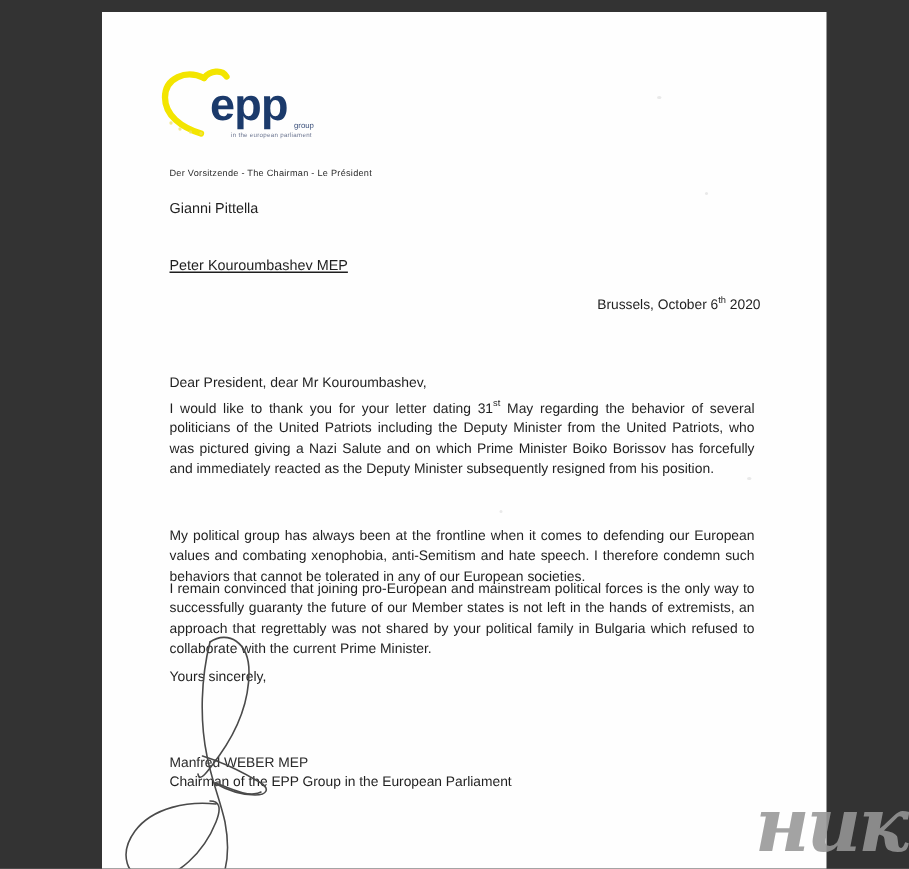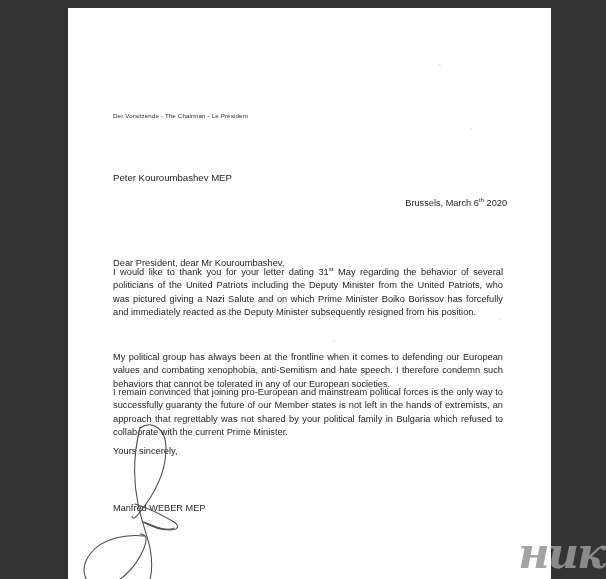--- a/index.html
+++ b/index.html
@@ -65,39 +65,40 @@
     line-height: 13.2px;
     color: #1f1f1f;
   }
 
   #recipient-block2 {
     left: 45px;
     top: 163px;
     font-size: 9.6px;
     line-height: 13.2px;
     color: #1f1f1f;
+    text-decoration: underline;
   }
 
   #dateline {
     left: 0;
     right: 44px;
     top: 190px;
     text-align: right;
     font-size: 9.2px;
     color: #1f1f1f;
   }
   #dateline sup {
     font-size: 6.2px;
     vertical-align: super;
     line-height: 0;
   }
 
   #salutation {
     left: 45px;
-    top: 250px;
+    top: 242px;
     font-size: 9.3px;
     color: #1f1f1f;
   }
 
   .para {
     left: 45px;
     width: 390px;
     font-size: 9.25px;
     line-height: 13.4px;
     text-align: justify;
@@ -149,61 +150,83 @@
   }
 
   
   #watermark {
     position: absolute;
     right: 2px;
     bottom: 4px;
     font-family: "DejaVu Serif", serif;
     font-weight: bold;
     font-style: italic;
-    font-size: 43px;
+    font-size: 50px;
     letter-spacing: -2px;
     color: rgba(150,150,150,0.88);
     line-height: 1;
     white-space: nowrap;
     user-select: none;
   }
 </style>
 </head>
 <body>
 
 <div id="backdrop"></div>
 
 <div id="page">
 
+  <div id="logo">
+    <svg width="130" height="50" viewBox="0 0 130 50" xmlns="http://www.w3.org/2000/svg">
+
+      <g>
+        <path d="M30 8 C18 2, 4 8, 4 21 C4 33, 15 41, 28 45" fill="none" stroke="#f3e500" stroke-width="4.2" stroke-linecap="round"></path>
+        <path d="M30 8 C34 3, 42 2, 45 7" fill="none" stroke="#f3e500" stroke-width="4.2" stroke-linecap="round"></path>
+
+        <circle cx="8" cy="38" r="1.1" fill="#efe26a" opacity="0.75"></circle>
+        <circle cx="14" cy="42" r="1.1" fill="#efe26a" opacity="0.75"></circle>
+        <circle cx="21" cy="44" r="1.1" fill="#efe26a" opacity="0.65"></circle>
+        <circle cx="28" cy="45" r="1.1" fill="#efe26a" opacity="0.6"></circle>
+      </g>
+
+      <text x="34" y="36" font-family="'Liberation Sans', sans-serif" font-size="30" font-weight="bold" fill="#1b3a6b" letter-spacing="-0.5">epp</text>
+
+      <text x="90" y="41" font-family="'Liberation Sans', sans-serif" font-size="5.2" fill="#3a4f7a">group</text>
+
+      <text x="48" y="47" font-family="'Liberation Sans', sans-serif" font-size="4.1" fill="#6b7590" letter-spacing="0.2">in the european parliament</text>
+    </svg>
+  </div>
 
   <div class="doc-text" id="chairman-line">Der Vorsitzende - The Chairman - Le Président</div>
 
   <div class="doc-text" id="recipient-block">
+    <div>Gianni Pittella</div>
   </div>
 
   <div class="doc-text" id="recipient-block2">
     <div>Peter Kouroumbashev MEP</div>
   </div>
 
   <div class="doc-text" id="dateline">
-    <span>Brussels, March 6</span><sup>th</sup><span> 2020</span>
+    <span>Brussels, October 6</span><sup>th</sup><span> 2020</span>
   </div>
 
   <div class="doc-text" id="salutation">Dear President, dear Mr Kouroumbashev,</div>
 
   <div class="doc-text para" id="para-1"><span>I would like to thank you for your letter dating 31</span><sup>st</sup><span> May regarding the behavior of several politicians of the United Patriots including the Deputy Minister from the United Patriots, who was pictured giving a Nazi Salute and on which Prime Minister Boiko Borissov has forcefully and immediately reacted as the Deputy Minister subsequently resigned from his position.</span></div>
 
   <div class="doc-text para" id="para-2">My political group has always been at the frontline when it comes to defending our European values and combating xenophobia, anti-Semitism and hate speech. I therefore condemn such behaviors that cannot be tolerated in any of our European societies.</div>
 
   <div class="doc-text para" id="para-3">I remain convinced that joining pro-European and mainstream political forces is the only way to successfully guaranty the future of our Member states is not left in the hands of extremists, an approach that regrettably was not shared by your political family in Bulgaria which refused to collaborate with the current Prime Minister.</div>
 
   <div class="doc-text" id="closing">Yours sincerely,</div>
 
   <div class="doc-text" id="signoff-block">
     <div id="signoff-name">Manfred WEBER MEP</div>
+    <div>Chairman of the EPP Group in the European Parliament</div>
   </div>
 
   <div id="signature">
     <svg width="180" height="180" viewBox="0 0 180 180" xmlns="http://www.w3.org/2000/svg">
       <g fill="none" stroke="#4a4a4a" stroke-width="1.05" stroke-linecap="round" stroke-linejoin="round">
 
         <path d="M62 20 C56 44, 55 72, 60 96 C63 112, 69 126, 72 140 C75 156, 74 168, 70 178"></path>
         <path d="M62 20 C74 12, 88 20, 88 40 C88 62, 78 82, 68 96 C60 107, 55 114, 54 108"></path>
 
         <path d="M57 96 C70 100, 86 108, 96 114 C102 118, 100 122, 92 122 C82 122, 72 118, 65 114"></path>

